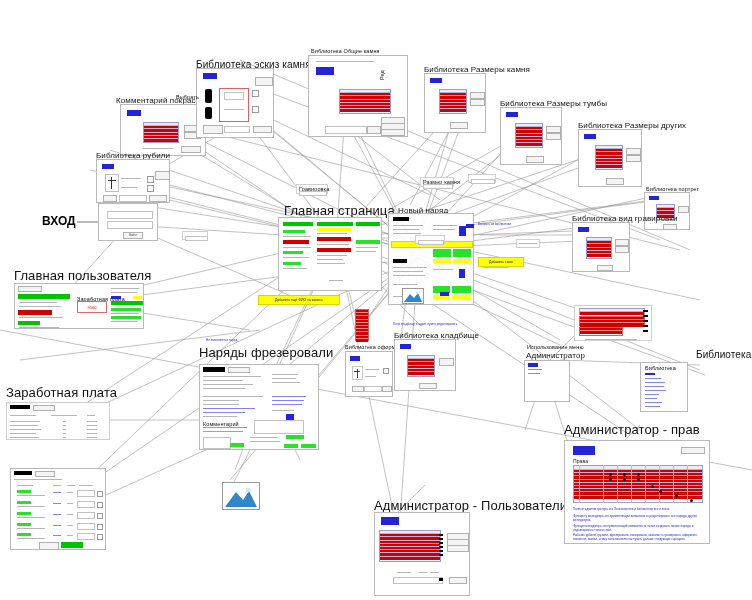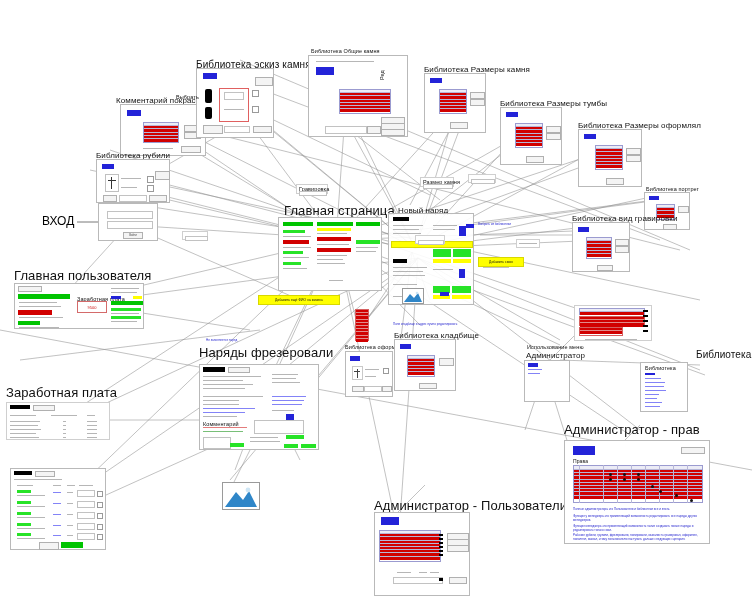--- a/index.html
+++ b/index.html
@@ -35,21 +35,21 @@
   .bl{background:#2323d8;}
   .k{background:#000;}
   .txtline{position:absolute;background:#7a7a7a;height:1px;opacity:.55;}
   .txtline.b{background:#1d1df0;opacity:.55;}
   .txtline.rr{background:#cc1111;opacity:.55;}
   .txtline.gg{background:#0a8a0a;opacity:.55;}
   .note{position:absolute;font-size:3px;color:#2b2bd0;line-height:1.35;}
   .ylnote{position:absolute;background:#ffff00;border:1px solid #d8d800;font-size:3.4px;
           color:#111;display:flex;align-items:center;justify-content:center;white-space:nowrap;}
   .imgph{position:absolute;border:1px solid #9a9a9a;background:#fff;}
-  .arrowlbl{position:absolute;font-size:12px;}
+  .arrowlbl{position:absolute;font-size:12px;font-weight:bold;}
   .dot{position:absolute;background:#111;border-radius:50%;}
   .chk{position:absolute;border:1px solid #9a9a9a;background:#fff;}
 </style>
 </head>
 <body>
 
 <div id="canvas">
 
   <svg class="lines" viewBox="0 0 752 600" preserveAspectRatio="none">
     <g stroke="#7b7b7b" stroke-width="0.55" fill="none" opacity="0.85">
@@ -246,21 +246,21 @@
         <div class="r"></div>
         <div class="r"></div>
         <div class="r"></div>
         <div class="r"></div>
     </div>
     <div class="btn" style="left:45px;top:18px;width:13px;height:5px;"></div>
     <div class="btn" style="left:45px;top:25px;width:13px;height:5px;"></div>
     <div class="btn" style="left:25px;top:48px;width:16px;height:5px;"></div>
   </div>
 
-  <div class="caption sm" style="left:578px;top:121px;">Библиотека Размеры оформлял</div>
+  <div class="caption sm" style="left:578px;top:121px;">Библиотека Размеры других</div>
   <div class="card" style="left:578px;top:129px;width:64px;height:58px;">
     <div class="logo" style="left:5px;top:4px;width:12px;height:5px;"></div>
     <div class="tbl" style="left:16px;top:15px;width:28px;height:25px;">
       <div class="r hr"></div>
         <div class="r"></div>
         <div class="r"></div>
         <div class="r"></div>
         <div class="r"></div>
         <div class="r"></div>
         <div class="r"></div>

